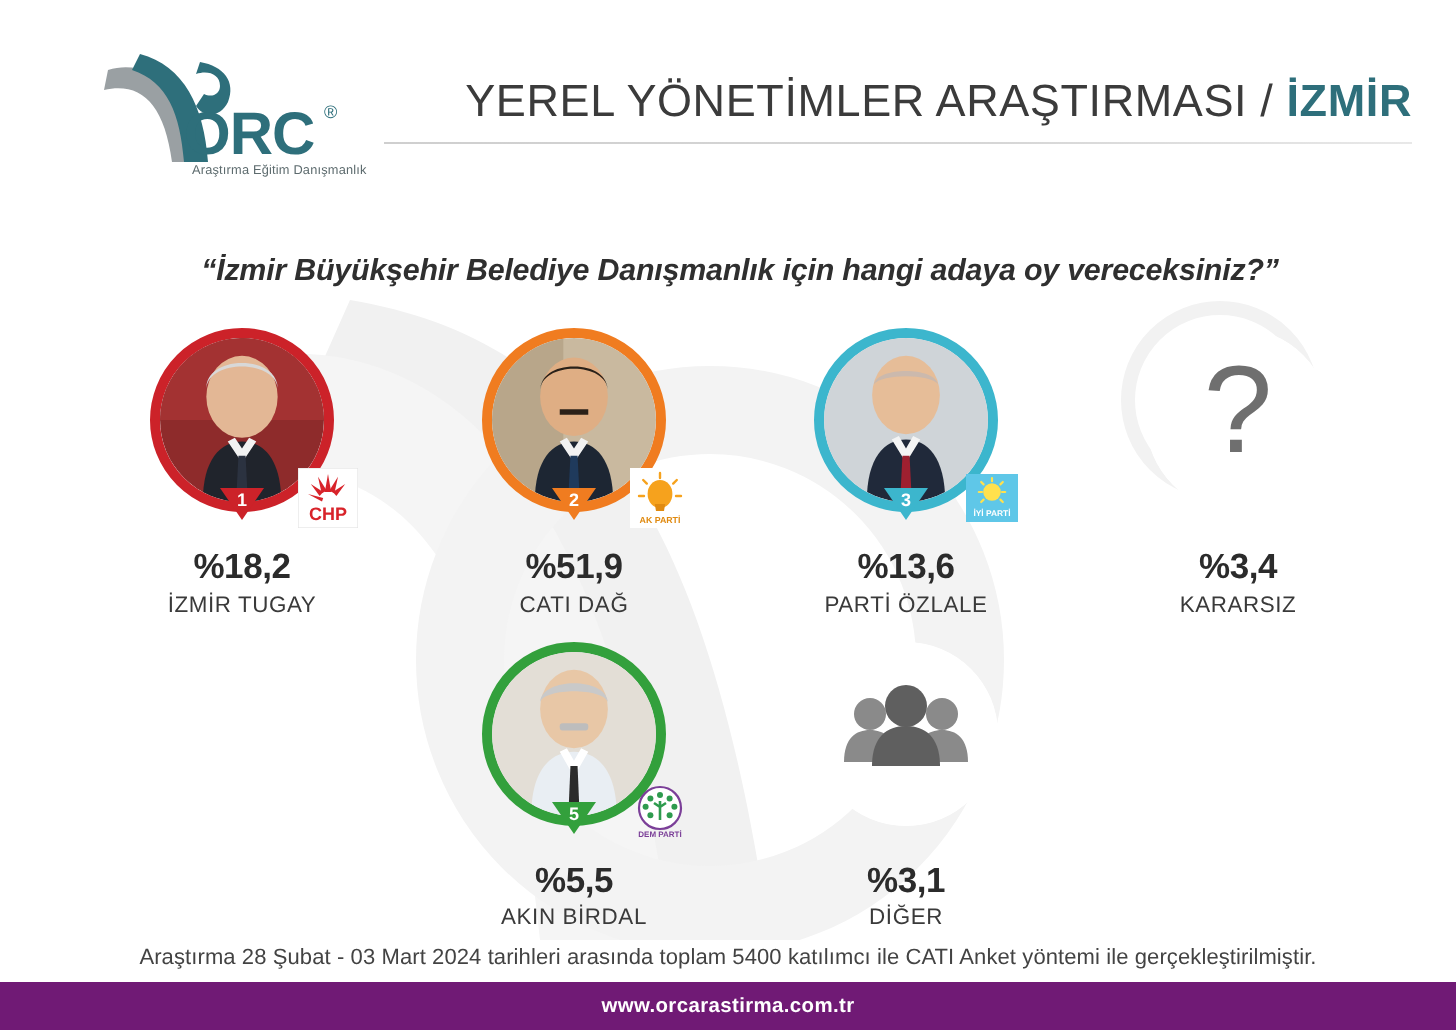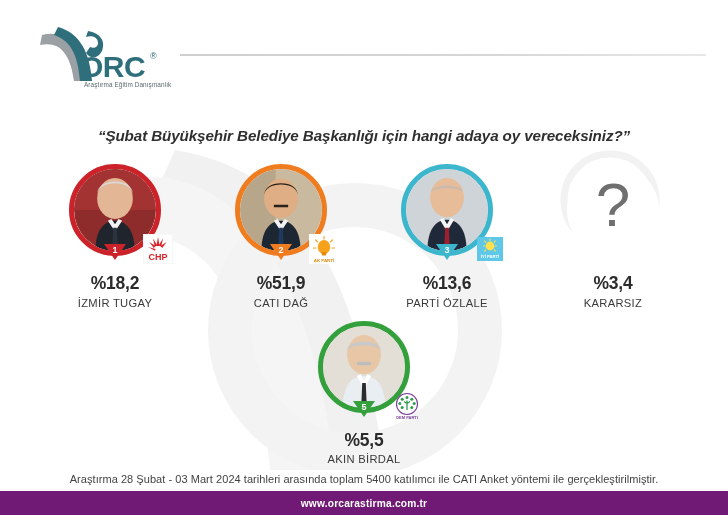--- a/index.html
+++ b/index.html
@@ -7,20 +7,21 @@
     width: 728px; height: 515px;
     font-family: "Liberation Sans", sans-serif;
     background: #ffffff;
     overflow: hidden;
   }
   .page {
     position: relative;
     width: 728px; height: 515px;
     background: #ffffff;
     overflow: hidden;
+    padding-left: 12px;
   }
 
   
   .watermark {
     position: absolute;
     left: 55px; top: 140px;
     width: 620px; height: 330px;
     opacity: 1;
     pointer-events: none;
     z-index: 0;
@@ -227,26 +228,27 @@
         <path d="M30 8 C 52 14, 62 34, 64 62 L 52 62 C 50 38, 44 22, 26 16 Z" fill="#2e6f7b"></path>
         <path d="M60 12 C 72 14, 78 22, 74 32 C 70 40, 62 40, 58 34 L 62 28 C 66 30, 70 28, 70 24 C 70 18, 64 16, 58 18 Z" fill="#2e6f7b"></path>
 
         <text x="52" y="58" font-family="Liberation Sans, sans-serif" font-size="30" font-weight="bold" fill="#2e6f7b" letter-spacing="-0.5">ORC</text>
         <text x="122" y="40" font-family="Liberation Sans, sans-serif" font-size="9" fill="#2e6f7b">®</text>
         <text x="56" y="68" font-family="Liberation Sans, sans-serif" font-size="6.4" fill="#5d6b6e" letter-spacing="0.1">Araştırma Eğitim Danışmanlık</text>
       </svg>
     </div>
 
     <div class="title-block">
+      <div class="title-line"><span>YEREL YÖNETİMLER ARAŞTIRMASI / </span><span class="title-city">İZMİR</span></div>
       <div class="title-rule"></div>
     </div>
 
   </div>
 
-  <div class="question">“Şubat Büyükşehir Belediye Başkanlığı için hangi adaya oy vereceksiniz?”</div>
+  <div class="question">“İzmir Büyükşehir Belediye Danışmanlık için hangi adaya oy vereceksiniz?”</div>
 
   <div class="results">
 
     <div class="row row-1">
 
       <div class="cell">
         <div class="pin" style="--ring:#cc2229">
           <div class="pin-tail"></div>
           <div class="pin-ring">
             <svg class="pin-photo" viewBox="0 0 92 92">
@@ -390,20 +392,43 @@
               <circle cx="19.8" cy="16.6" r="1.5"></circle>
             </g>
             <path d="M15 9.5 L 15 19 M15 12.5 L 12 10.5 M15 12.5 L 18 10.5" stroke="#2e9b4e" stroke-width="1.3" fill="none"></path>
             <text x="15" y="27.5" text-anchor="middle" font-family="Liberation Sans, sans-serif" font-size="4" font-weight="bold" fill="#7b3f98">DEM PARTİ</text>
           </svg>
         </div>
         <div class="pct">%5,5</div>
         <div class="cand-name">AKIN BİRDAL</div>
       </div>
 
+      <div class="cell">
+        <div class="pin pin-gray">
+          <div class="pin-tail"></div>
+          <div class="pin-ring">
+            <svg class="pin-photo" viewBox="0 0 92 92">
+              <rect width="92" height="92" fill="#ffffff"></rect>
+              <g fill="#8a8a8a">
+                <circle cx="28" cy="36" r="8"></circle>
+                <path d="M15 60 C 15 48, 21 44, 28 44 C 35 44, 41 48, 41 60 Z"></path>
+                <circle cx="64" cy="36" r="8"></circle>
+                <path d="M51 60 C 51 48, 57 44, 64 44 C 71 44, 77 48, 77 60 Z"></path>
+              </g>
+              <g fill="#5f5f5f">
+                <circle cx="46" cy="32" r="10.5"></circle>
+                <path d="M29 62 C 29 48, 36 42, 46 42 C 56 42, 63 48, 63 62 Z"></path>
+              </g>
+            </svg>
+          </div>
+          <div class="pin-num">6</div>
+        </div>
+        <div class="pct">%3,1</div>
+        <div class="cand-name">DİĞER</div>
+      </div>
 
     </div>
 
   </div>
 
   <div class="footnote">Araştırma 28 Şubat  - 03 Mart  2024 tarihleri arasında toplam 5400 katılımcı ile CATI Anket yöntemi ile gerçekleştirilmiştir.</div>
   <div class="urlbar">
     <span>www.orcarastirma.com.tr</span>
   </div>
 

